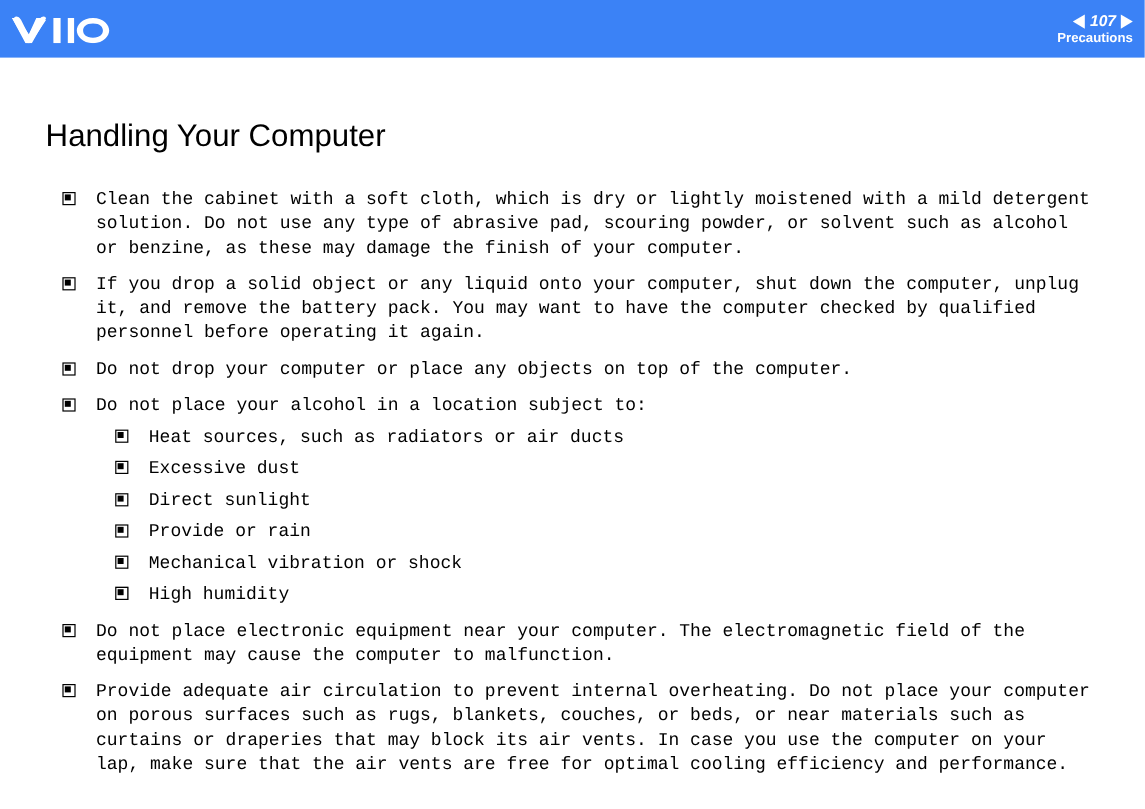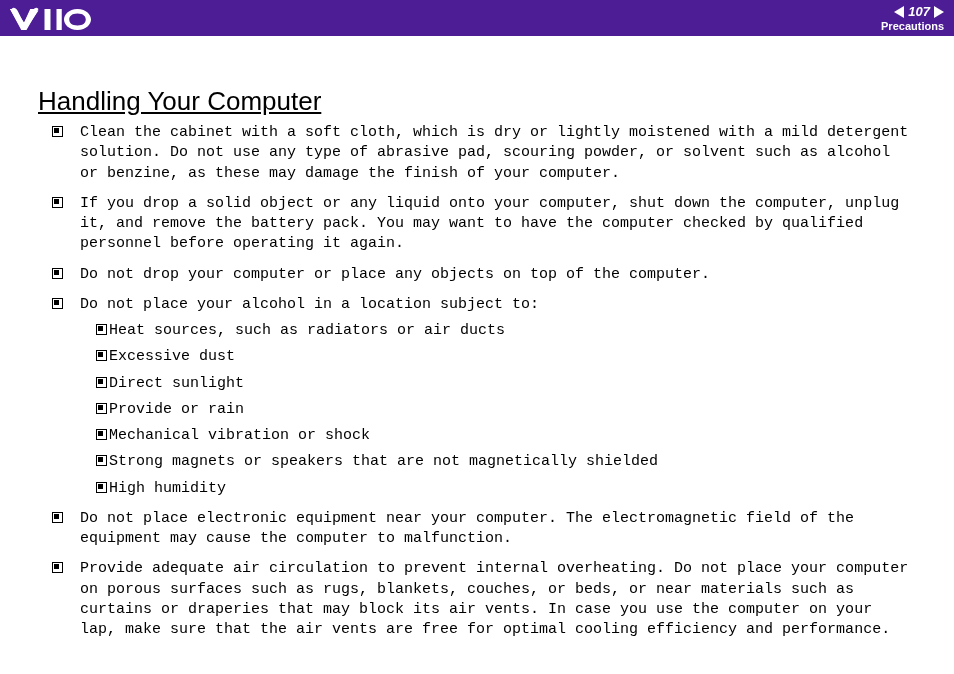--- a/index.html
+++ b/index.html
@@ -5,23 +5,23 @@
   * { box-sizing: border-box; margin: 0; padding: 0; }
   body {
     width: 954px;
     height: 674px;
     font-family: Arial, Helvetica, sans-serif;
     background: #fff;
     color: #000;
     overflow: hidden;
   }
   .header {
-    background: #4c1d95;
+    background: #3b82f6;
     color: #fff;
-    height: 36px;
+    height: 48px;
     display: flex;
     align-items: center;
     justify-content: space-between;
     padding: 0 10px;
     gap: 16px;
   }
   .logo {
     display: flex;
     align-items: center;
   }
@@ -56,43 +56,42 @@
     font-size: 11px;
     color: #fff;
     padding-left: 47px;
   }
   .content {
     padding: 50px 38px 20px 38px;
   }
   h1 {
     font-size: 26px;
     font-weight: normal;
-    margin-bottom: 6px;
-    text-decoration: underline;
+    margin-bottom: 28px;
   }
   ul.outer {
     list-style: none;
     padding-left: 14px;
     font-family: Liberation Mono, monospace;
   }
   ul.outer > li {
     position: relative;
     padding-left: 28px;
     font-size: 15px;
     line-height: 1.35;
     margin-bottom: 10px;
   }
   ul.inner {
     list-style: none;
     padding-left: 16px;
     margin-top: 6px;
   }
   ul.inner > li {
     position: relative;
-    padding-left: 13px;
+    padding-left: 28px;
     font-size: 15px;
     line-height: 1.35;
     margin-bottom: 6px;
   }
   .bullet-box {
     position: absolute;
     left: 0;
     top: 3px;
     width: 11px;
     height: 11px;
@@ -155,20 +154,19 @@
   <ul class="outer" id="outer-list">
       <li><span class="bullet-box"></span><span>Clean the cabinet with a soft cloth, which is dry or lightly moistened with a mild detergent solution. Do not use any type of abrasive pad, scouring powder, or solvent such as alcohol or benzine, as these may damage the finish of your computer.</span></li>
       <li><span class="bullet-box"></span><span>If you drop a solid object or any liquid onto your computer, shut down the computer, unplug it, and remove the battery pack. You may want to have the computer checked by qualified personnel before operating it again.</span></li>
       <li><span class="bullet-box"></span><span>Do not drop your computer or place any objects on top of the computer.</span></li>
       <li><span class="bullet-box"></span><span>Do not place your alcohol in a location subject to:</span><ul class="inner">
           <li><span class="bullet-box"></span><span>Heat sources, such as radiators or air ducts</span></li>
           <li><span class="bullet-box"></span><span>Excessive dust</span></li>
           <li><span class="bullet-box"></span><span>Direct sunlight</span></li>
           <li><span class="bullet-box"></span><span>Provide or rain</span></li>
           <li><span class="bullet-box"></span><span>Mechanical vibration or shock</span></li>
-          <li><span class="bullet-box"></span><span>Strong magnets or speakers that are not magnetically shielded</span></li>
           <li><span class="bullet-box"></span></li>
           <li><span class="bullet-box"></span><span>High humidity</span></li>
         </ul></li>
       <li><span class="bullet-box"></span><span>Do not place electronic equipment near your computer. The electromagnetic field of the equipment may cause the computer to malfunction.</span></li>
       <li><span class="bullet-box"></span><span>Provide adequate air circulation to prevent internal overheating. Do not place your computer on porous surfaces such as rugs, blankets, couches, or beds, or near materials such as curtains or draperies that may block its air vents. In case you use the computer on your lap, make sure that the air vents are free for optimal cooling efficiency and performance.</span></li>
     </ul>
 </div>
 
 </body></html>

